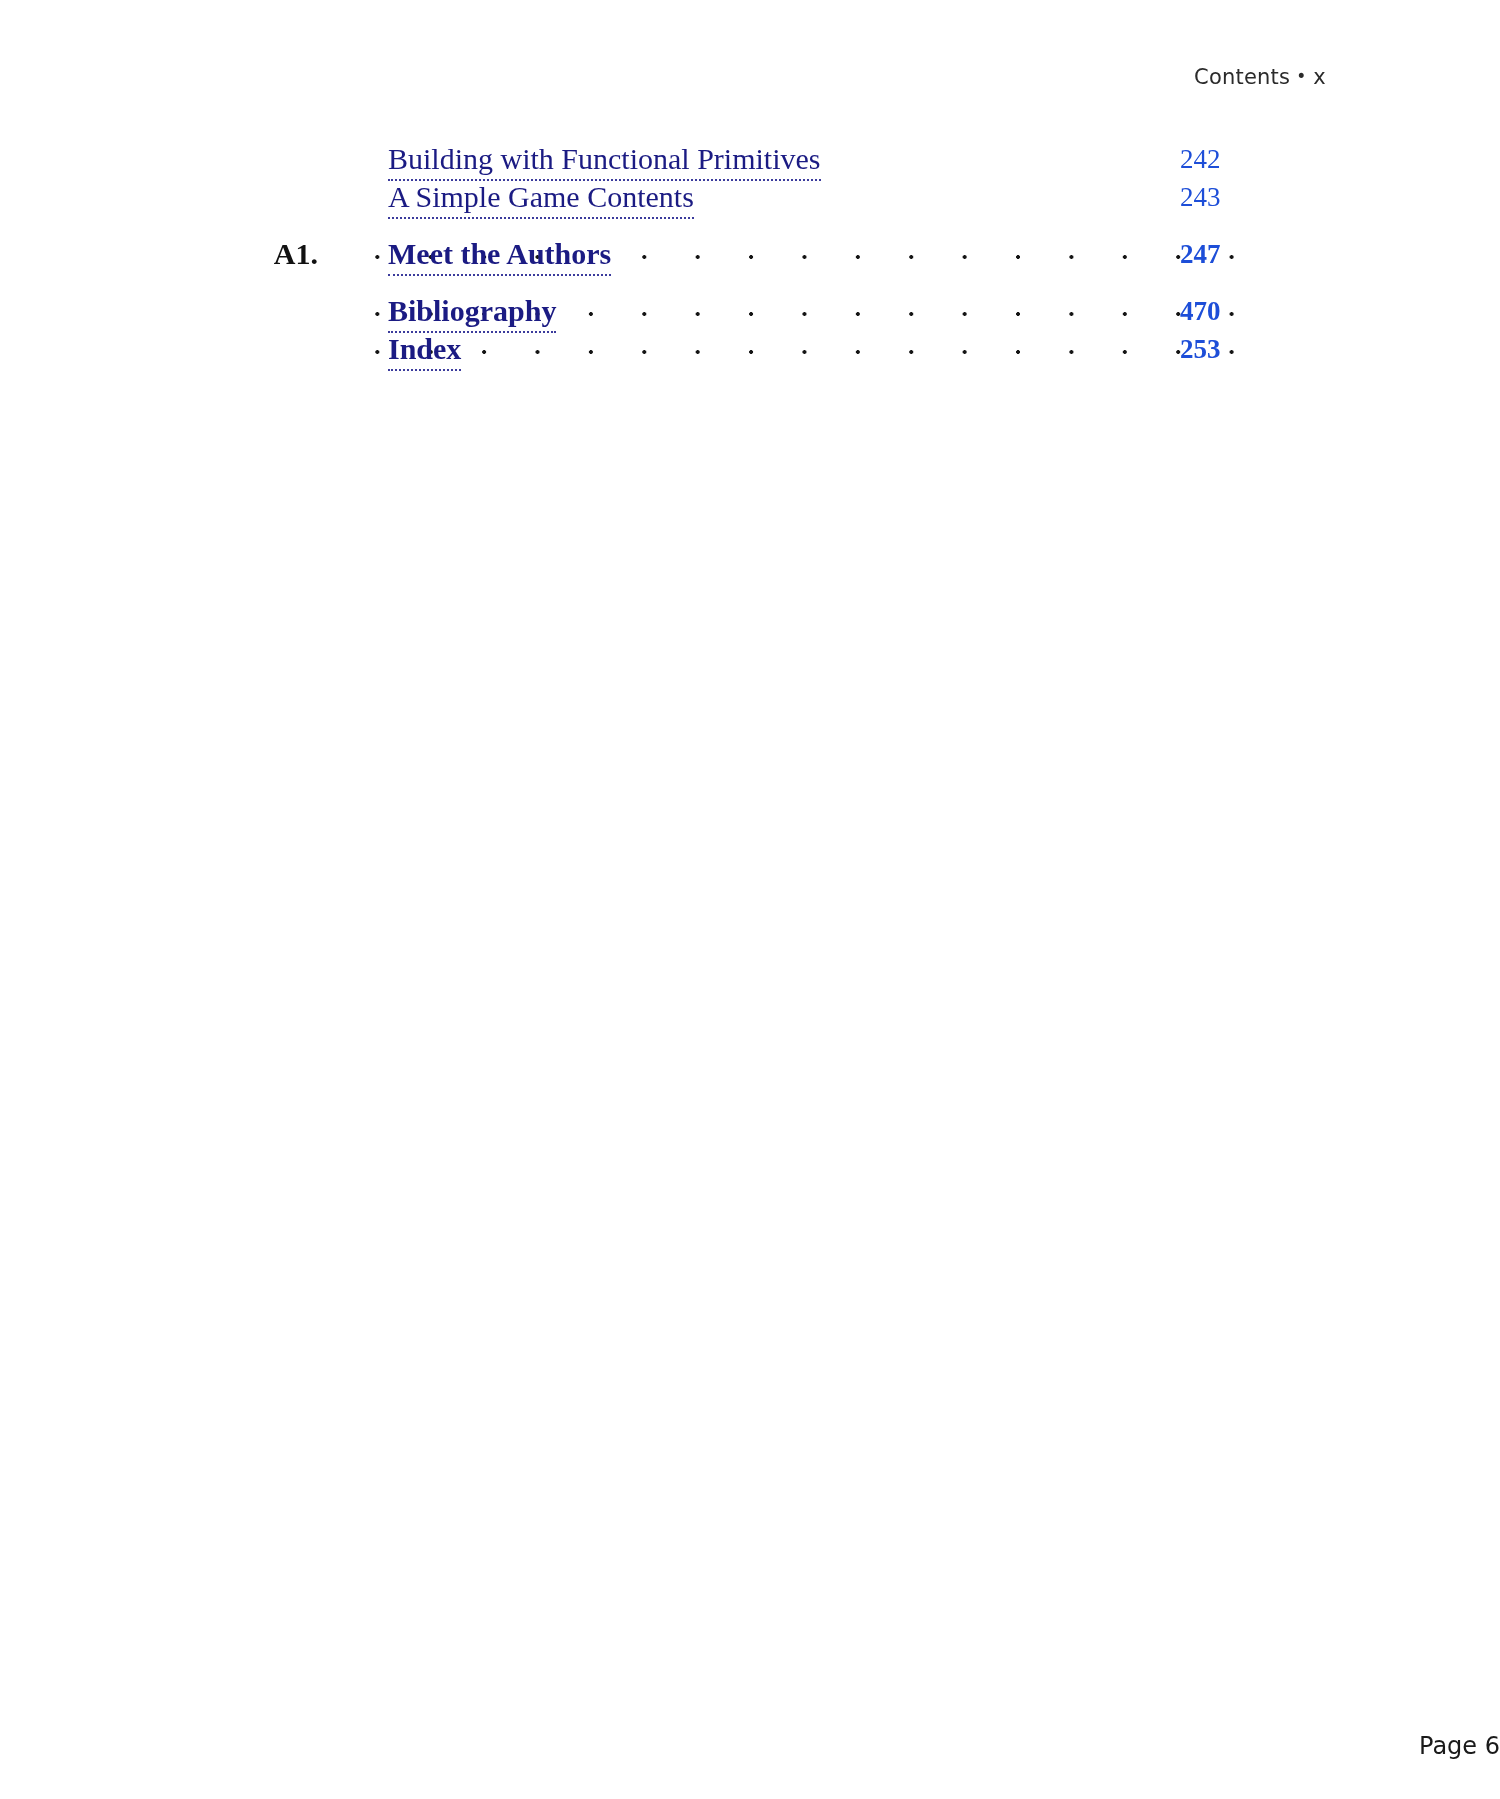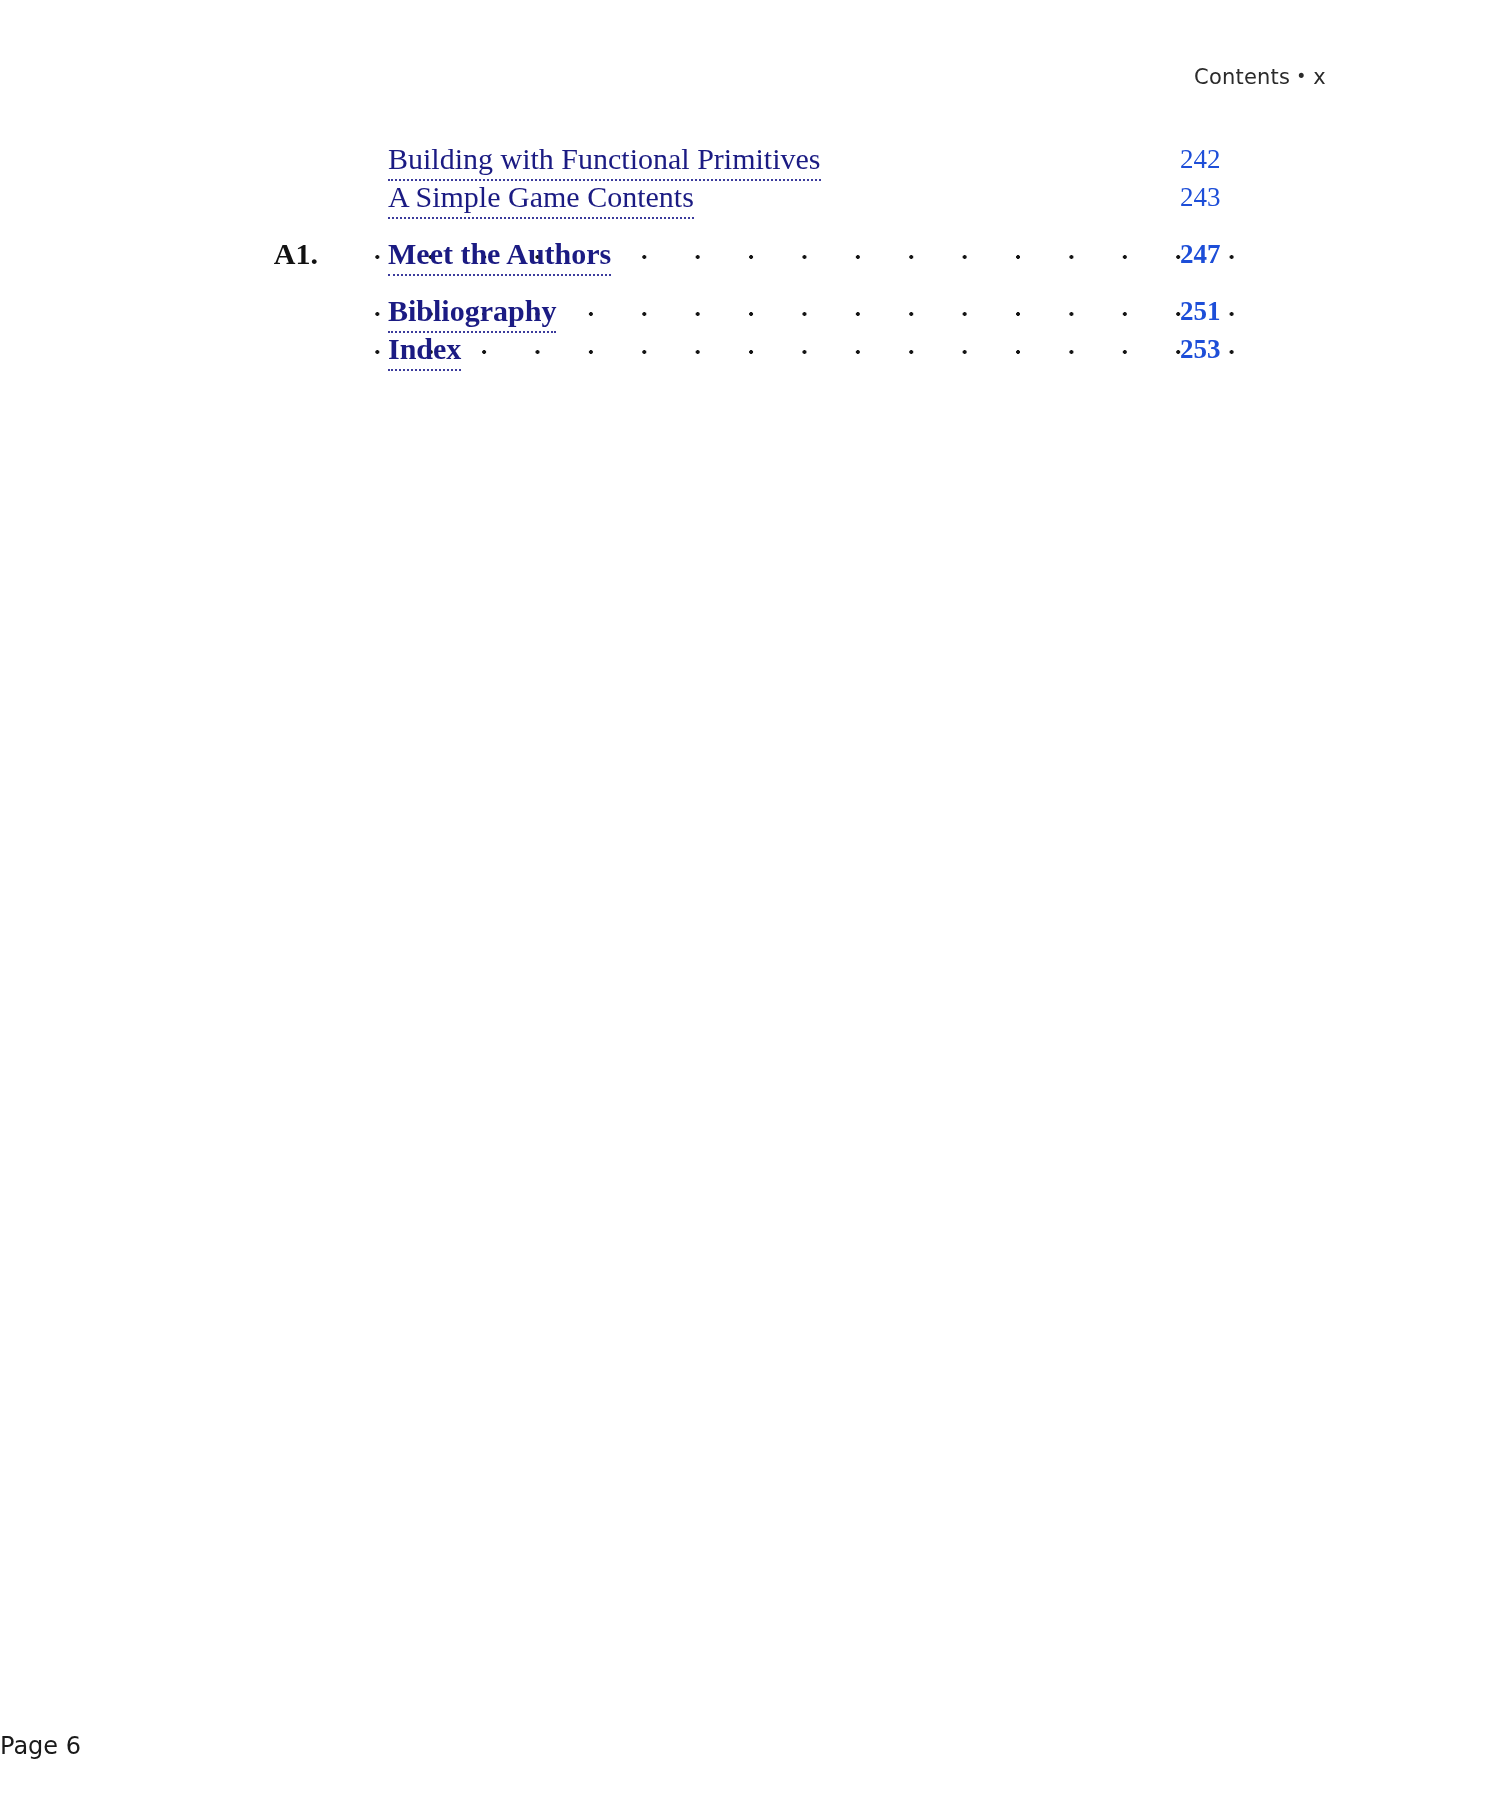--- a/index.html
+++ b/index.html
@@ -138,21 +138,21 @@
   .toc-row.bold .toc-page {
     font-weight: bold;
   }
 
   
   .page-footer {
     position: absolute;
     bottom: 38px;
     left: 0;
     width: 1500px;
-    text-align: left;
+    text-align: right;
     font-family: "DejaVu Sans", "Liberation Sans", sans-serif;
     font-size: 24px;
     line-height: 30px;
     color: #1a1a1a;
   }
 </style>
 </head>
 <body>
 
 <div class="page">
@@ -176,21 +176,21 @@
           <div class="leader-inner"></div>
         </div>
         <div class="toc-title-wrap"><span class="toc-title">Meet the Authors</span></div>
         <div class="toc-page">247</div>
       </div>
       <div class="toc-row bold gap-before">
         <div class="leaders">
           <div class="leader-inner"></div>
         </div>
         <div class="toc-title-wrap"><span class="toc-title">Bibliography</span></div>
-        <div class="toc-page">251</div>
+        <div class="toc-page">470</div>
       </div>
       <div class="toc-row bold">
         <div class="leaders">
           <div class="leader-inner"></div>
         </div>
         <div class="toc-title-wrap"><span class="toc-title">Index</span></div>
         <div class="toc-page">253</div>
       </div>
     </div>
 

